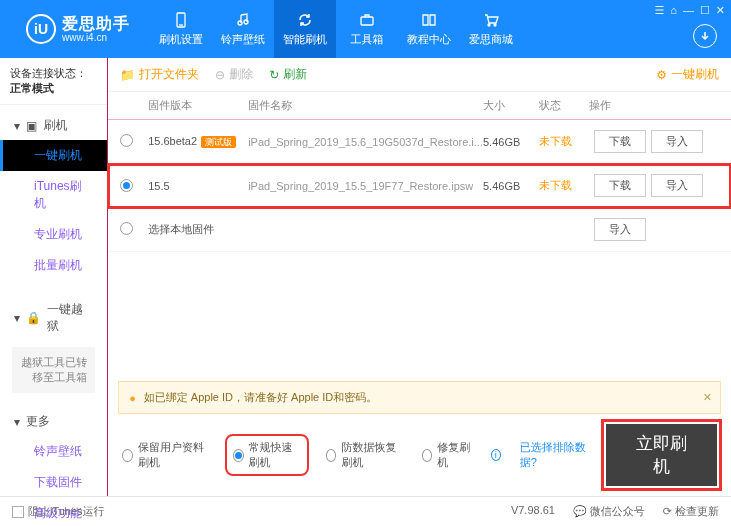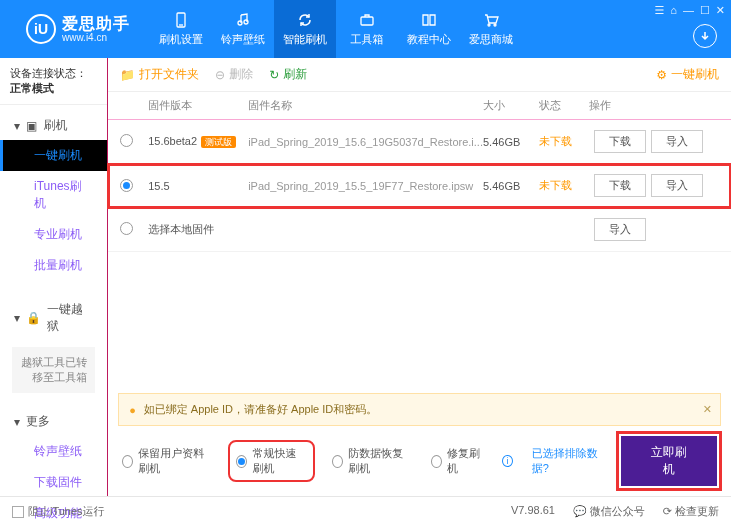--- a/index.html
+++ b/index.html
@@ -55,21 +55,21 @@
 .mini-btn { border: 1px solid #ccc; background: #fff; padding: 3px 14px; font-size: 11px; color: #555; cursor: pointer; margin-left: 5px; }
 
 .warn-bar { margin: 0 10px; background: #fff8e6; border: 1px solid #ffe1a6; padding: 8px 10px; display: flex; align-items: center; gap: 8px; color: #8a6d1f; font-size: 11px; position: relative; }
 .warn-bar .close { position: absolute; right: 8px; color: #bba15a; cursor: pointer; }
 
 .mode-bar { padding: 10px 14px; display: flex; align-items: center; gap: 19px; font-size: 11px; color: #555; }
 .mode { display: flex; align-items: center; gap: 5px; cursor: pointer; }
 .mode.hl { outline: 2px solid #e33; padding: 4px 6px; border-radius: 6px; }
 .link-blue { color: #1a8cff; cursor: pointer; }
 .info-i { color: #1a8cff; border: 1px solid #1a8cff; border-radius: 50%; width: 12px; height: 12px; display: inline-flex; align-items: center; justify-content: center; font-size: 9px; }
-.primary-btn { background: #4c1d95; color: #fff; border: none; padding: 8px 28px; font-size: 12px; cursor: pointer; outline: 3px solid #e33; outline-offset: 2px; margin-left: auto; }
+.primary-btn { background: #404040; color: #fff; border: none; padding: 8px 28px; font-size: 17px; cursor: pointer; outline: 3px solid #e33; outline-offset: 2px; margin-left: auto; }
 
 .statusbar { height: 30px; border-top: 1px solid #e6e6e6; display: flex; align-items: center; padding: 0 12px; font-size: 11px; color: #666; gap: 13px; }
 .statusbar .right { margin-left: auto; display: flex; gap: 18px; }
 
 svg { display: block; }
 </style>
 </head>
 <body>
 
 <div class="titlebar">

